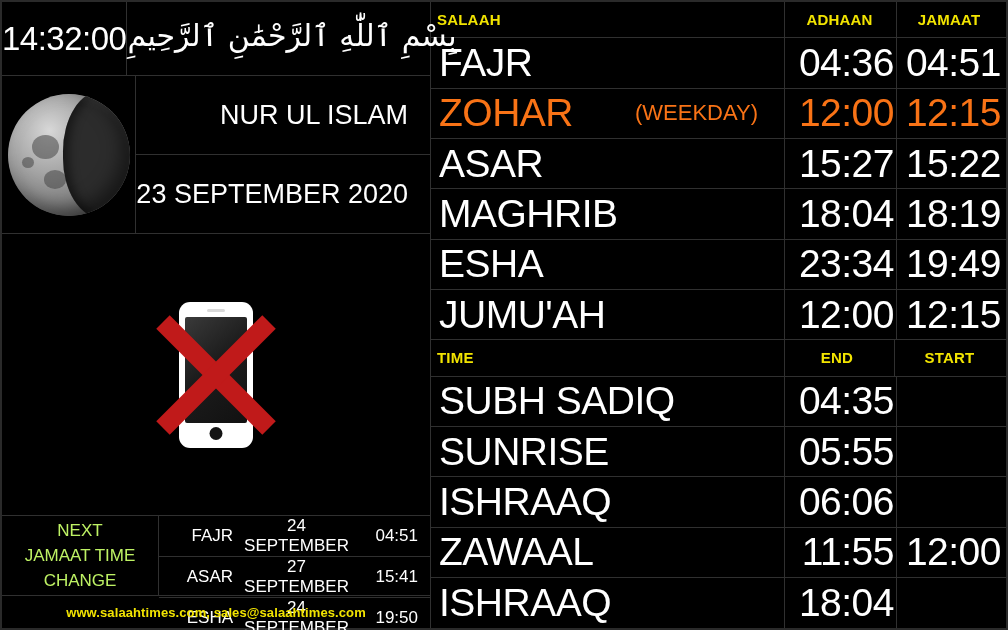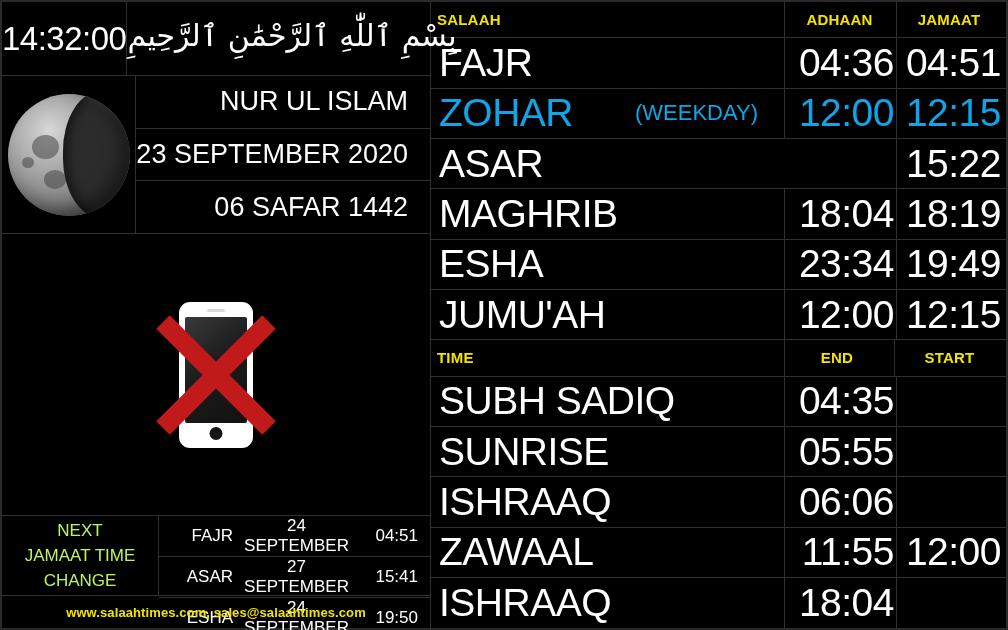--- a/index.html
+++ b/index.html
@@ -184,21 +184,21 @@
   .c-a { width:112px; justify-content:flex-end; padding-right:2px; border-left:1px solid #303030; }
   .c-b { width:110px; justify-content:flex-end; padding-right:5px; border-left:1px solid #303030; }
 
   .pname { color:#ffffff; font-size:39px; letter-spacing:-0.5px; white-space:nowrap; }
   .ptime { color:#ffffff; font-size:39px; letter-spacing:-0.5px; white-space:nowrap; }
   .pnote {
     color:#ffffff; font-size:22px; white-space:nowrap;
     position:absolute; left:204px; top:50%; transform:translateY(-50%);
   }
 
-  .hl .pname, .hl .ptime, .hl .pnote { color:#0ea5e9; }
+  .hl .pname, .hl .ptime, .hl .pnote { color:#f97316; }
 </style>
 </head>
 <body>
 
 <div id="screen">
 
   <div id="left">
 
     <div class="top-strip">
       <div class="clock-cell">
@@ -222,23 +222,20 @@
           <div class="limb"></div>
         </div>
       </div>
       <div class="info-col">
         <div class="info-row">
           <span>NUR UL ISLAM</span>
         </div>
         <div class="info-row">
           <span>23 SEPTEMBER 2020</span>
         </div>
-        <div class="info-row">
-          <span>06 SAFAR 1442</span>
-        </div>
       </div>
     </div>
 
     <div class="nophone-area">
       <div class="nophone">
         <div class="phone-body">
           <div class="phone-speaker"></div>
           <div class="phone-screen"></div>
           <div class="phone-home"></div>
         </div>
@@ -313,20 +310,23 @@
       </div>
       <div class="c c-b">
         <span class="ptime">12:15</span>
       </div>
     </div>
 
     <div class="trow prow">
       <div class="c c-name">
         <span class="pname">ASAR</span>
       </div>
+      <div class="c c-a">
+        <span class="ptime">15:27</span>
+      </div>
       <div class="c c-b">
         <span class="ptime">15:22</span>
       </div>
     </div>
 
     <div class="trow prow">
       <div class="c c-name">
         <span class="pname">MAGHRIB</span>
       </div>
       <div class="c c-a">

